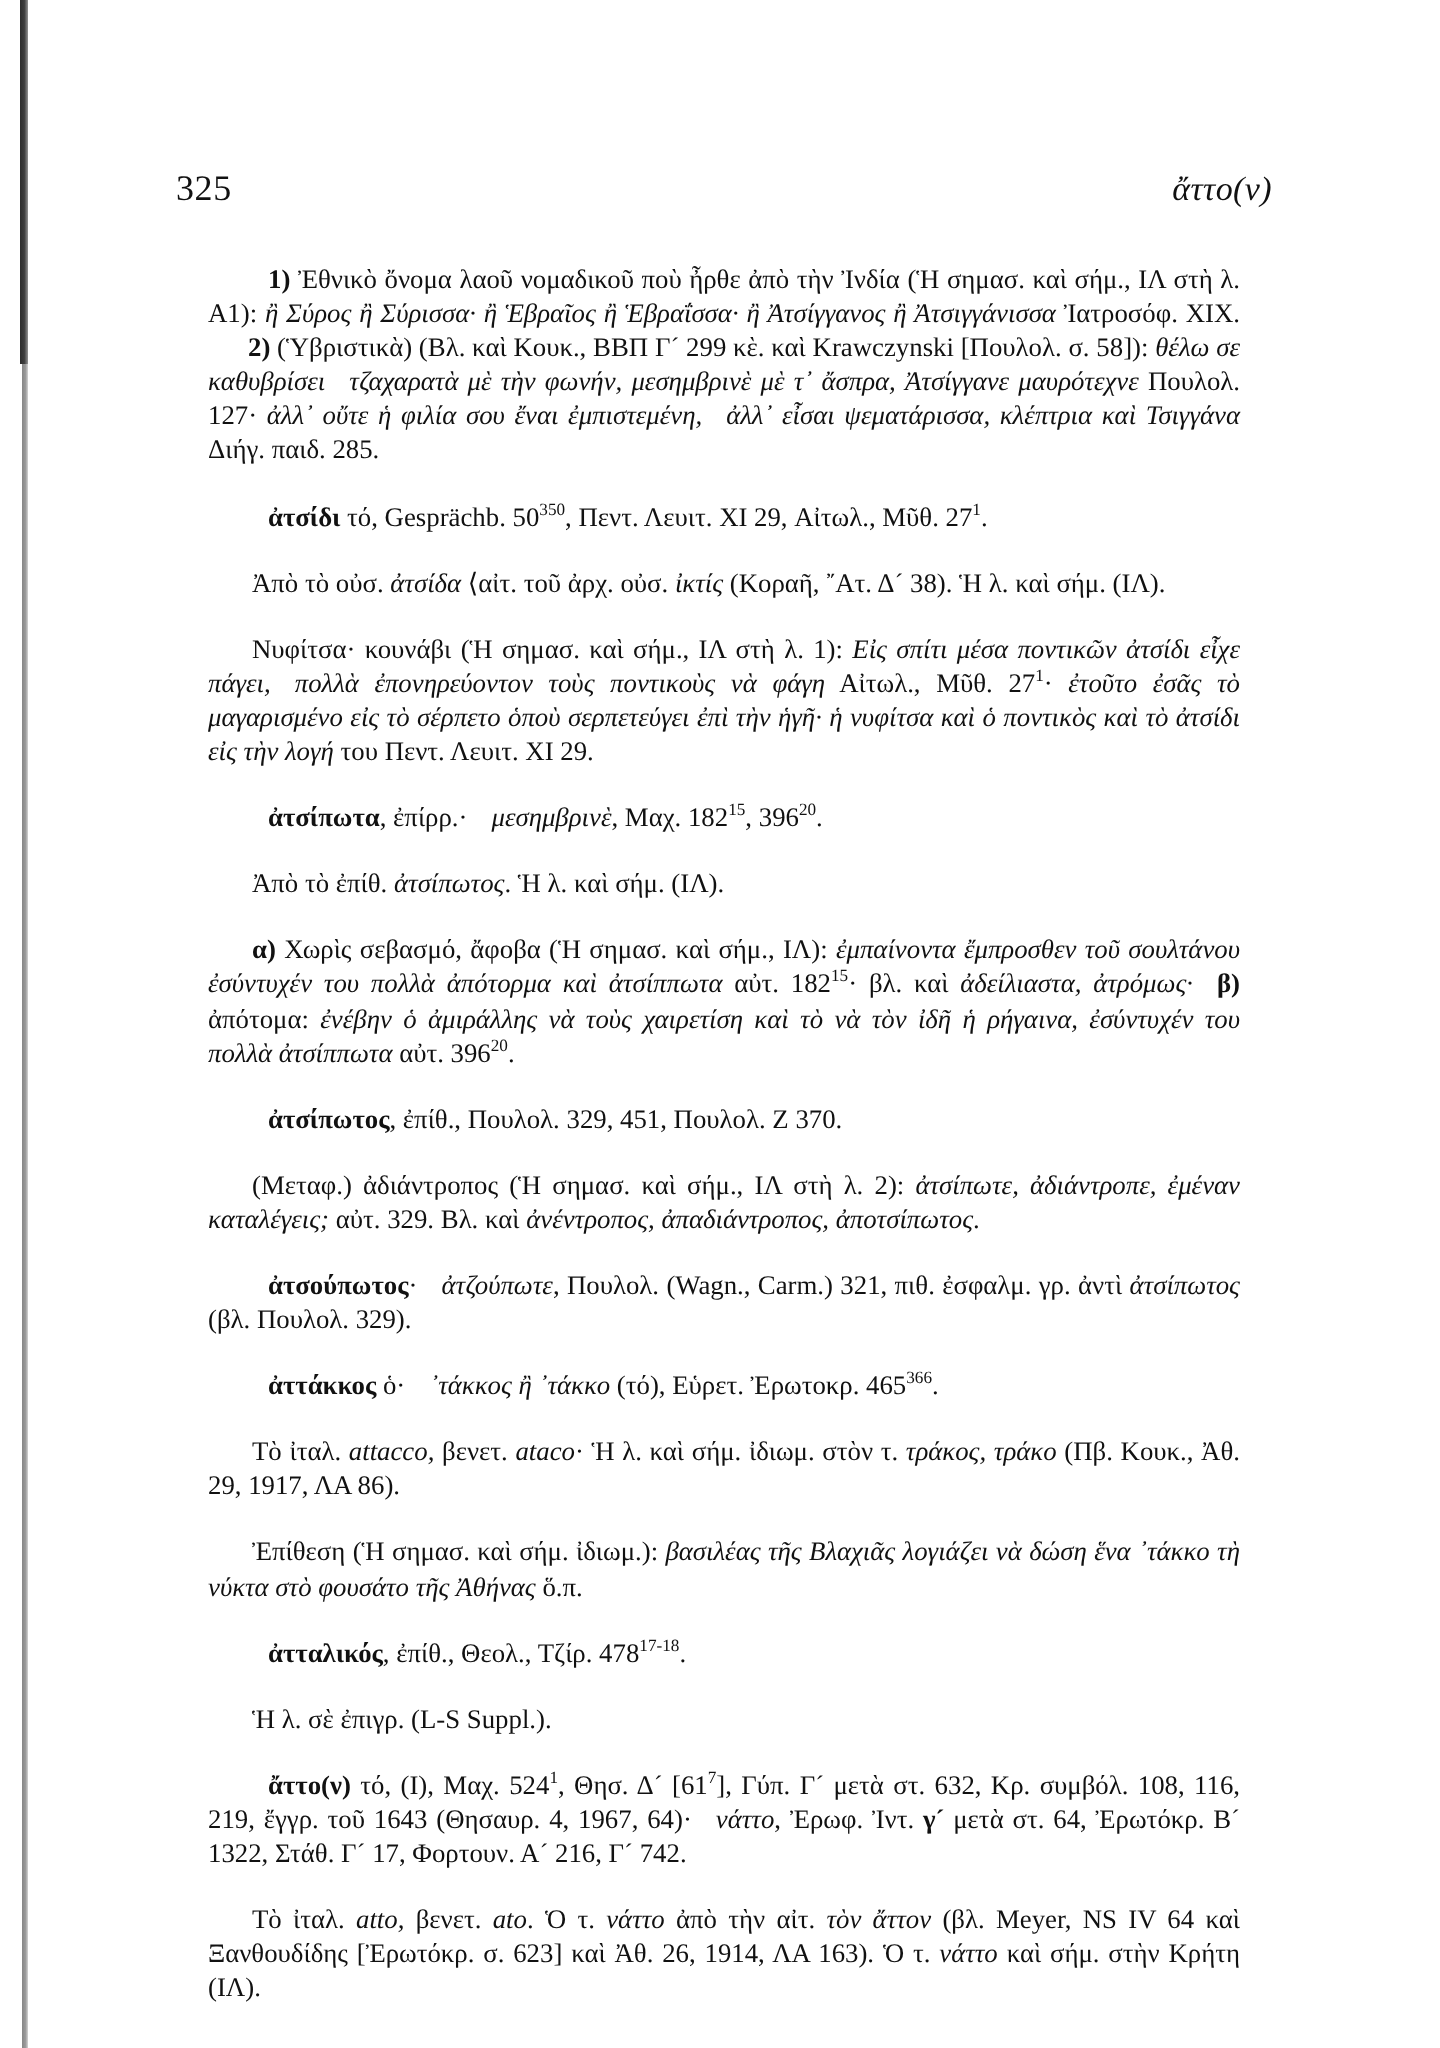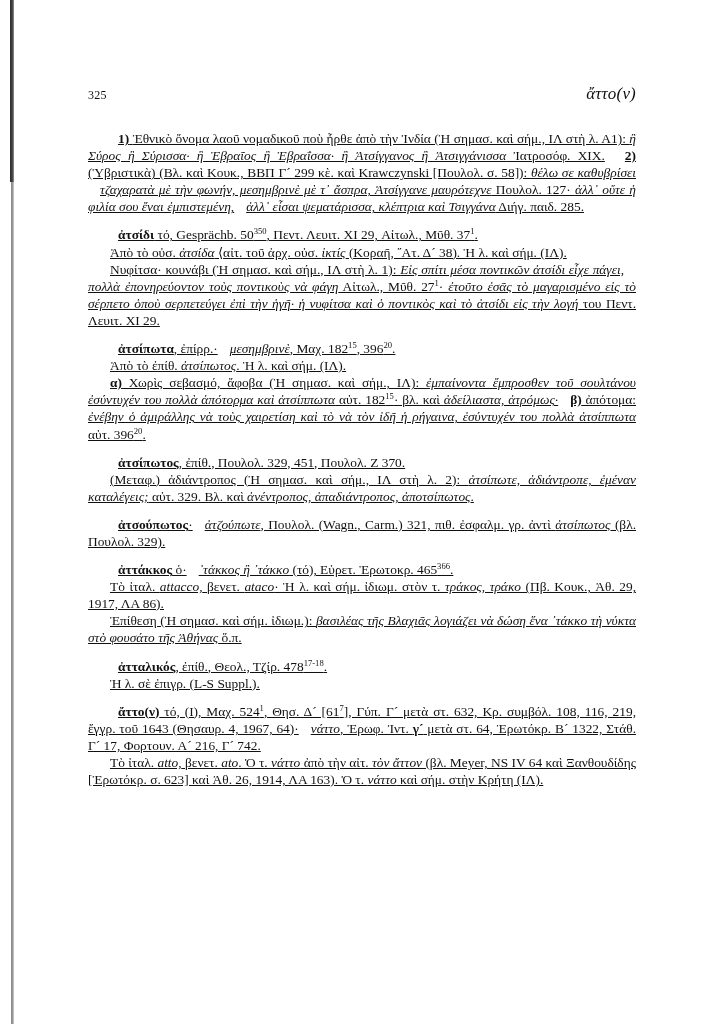--- a/index.html
+++ b/index.html
@@ -50,37 +50,36 @@
   }
 
   
   .running-head {
     display: flex;
     justify-content: space-between;
     align-items: baseline;
     margin-bottom: 26px;
   }
   .folio {
-    font-size: 12px;
+    font-size: 18px;
     letter-spacing: .3px;
   }
   .head-word {
     font-style: italic;
     font-size: 17px;
     letter-spacing: .2px;
   }
 
   
   .blk {
     font-size: 13.4px;
     line-height: 17.1px;
     text-align: justify;
     text-justify: inter-word;
-    margin: 0;
-    text-decoration: underline;
+    margin: 16px;
   }
   .blk + .blk { margin-top: 0; }
 
   .indent { text-indent: 22px; }
   .indent-lg { text-indent: 30px; }
   .gap { margin-top: 11px; }
 
   .bold { font-weight: bold; }
   .it { font-style: italic; }
   .sup {
@@ -105,21 +104,21 @@
     <div class="running-head">
       <span class="folio">325</span>
       <span class="head-word">ἄττο(ν)</span>
     </div>
 
     <div id="entries-root">
         <div>
           <p class="blk indent-lg"><span class="bold">1)</span><span> </span><span>Ἐθνικὸ ὄνομα λαοῦ νομαδικοῦ ποὺ ἦρθε ἀπὸ τὴν Ἰνδία (Ἡ σημασ. καὶ σήμ., ΙΛ στὴ λ. Α1): </span><span class="it">ἢ Σύρος ἢ Σύρισσα· ἢ Ἑβραῖος ἢ Ἑβραΐσσα· ἢ Ἀτσίγγανος ἢ Ἀτσιγγάνισσα</span><span> Ἰατροσόφ. XIX.</span><span class="sp-lg"></span><span class="bold">2)</span><span> (Ὑβριστικὰ) (Βλ. καὶ Κουκ., ΒΒΠ Γ´ 299 κὲ. καὶ Krawczynski [Πουλολ. σ. 58]): </span><span class="it">θέλω σε καθυβρίσει</span><span class="sp"></span><span class="it">τζαχαρατὰ μὲ τὴν φωνήν, μεσημβρινὲ μὲ τ᾽ ἄσπρα, Ἀτσίγγανε μαυρότεχνε</span><span> Πουλολ. 127· </span><span class="it">ἀλλ᾽ οὔτε ἡ φιλία σου ἔναι ἐμπιστεμένη,</span><span class="sp"></span><span class="it">ἀλλ᾽ εἶσαι ψεματάρισσα, κλέπτρια καὶ Τσιγγάνα</span><span> Διήγ. παιδ. 285.</span></p>
         </div>
         <div class="gap">
-          <p class="blk indent-lg"><span class="bold">ἀτσίδι</span><span> τό, Gesprächb. 50</span><span class="sup">350</span><span>, Πεντ. Λευιτ. XI 29, Αἰτωλ., Μῦθ. 37</span><span class="sup">1</span><span>.</span></p>
+          <p class="blk indent-lg"><span class="bold">ἀτσίδι</span><span> τό, Gesprächb. 50</span><span class="sup">350</span><span>, Πεντ. Λευιτ. XI 29, Αἰτωλ., Μῦθ. 27</span><span class="sup">1</span><span>.</span></p>
           <p class="blk indent"><span>Ἀπὸ τὸ οὐσ. </span><span class="it">ἀτσίδα</span><span> ⟨αἰτ. τοῦ ἀρχ. οὐσ. </span><span class="it">ἰκτίς</span><span> (Κοραῆ, ῎Ατ. Δ´ 38). Ἡ λ. καὶ σήμ. (ΙΛ).</span></p>
           <p class="blk indent"><span>Νυφίτσα· κουνάβι (Ἡ σημασ. καὶ σήμ., ΙΛ στὴ λ. 1): </span><span class="it">Εἰς σπίτι μέσα ποντικῶν ἀτσίδι εἶχε πάγει,</span><span class="sp"></span><span class="it">πολλὰ ἐπονηρεύοντον τοὺς ποντικοὺς νὰ φάγη</span><span> Αἰτωλ., Μῦθ. 27</span><span class="sup">1</span><span>· </span><span class="it">ἐτοῦτο ἐσᾶς τὸ μαγαρισμένο εἰς τὸ σέρπετο ὁποὺ σερπετεύγει ἐπὶ τὴν ἡγῆ· ἡ νυφίτσα καὶ ὁ ποντικὸς καὶ τὸ ἀτσίδι εἰς τὴν λογή</span><span> του Πεντ. Λευιτ. XI 29.</span></p>
         </div>
         <div class="gap">
           <p class="blk indent-lg"><span class="bold">ἀτσίπωτα</span><span>, ἐπίρρ.·</span><span class="sp"></span><span class="it">μεσημβρινὲ</span><span>, Μαχ. 182</span><span class="sup">15</span><span>, 396</span><span class="sup">20</span><span>.</span></p>
           <p class="blk indent"><span>Ἀπὸ τὸ ἐπίθ. </span><span class="it">ἀτσίπωτος</span><span>. Ἡ λ. καὶ σήμ. (ΙΛ).</span></p>
           <p class="blk indent"><span class="bold">α)</span><span> Χωρὶς σεβασμό, ἄφοβα (Ἡ σημασ. καὶ σήμ., ΙΛ): </span><span class="it">ἐμπαίνοντα ἔμπροσθεν τοῦ σουλτάνου ἐσύντυχέν του πολλὰ ἀπότορμα καὶ ἀτσίππωτα</span><span> αὐτ. 182</span><span class="sup">15</span><span>· βλ. καὶ </span><span class="it">ἀδείλιαστα, ἀτρόμως·</span><span class="sp"></span><span class="bold">β)</span><span> ἀπότομα: </span><span class="it">ἐνέβην ὁ ἀμιράλλης νὰ τοὺς χαιρετίση καὶ τὸ νὰ τὸν ἰδῆ ἡ ρήγαινα, ἐσύντυχέν του πολλὰ ἀτσίππωτα</span><span> αὐτ. 396</span><span class="sup">20</span><span>.</span></p>
         </div>
         <div class="gap">
           <p class="blk indent-lg"><span class="bold">ἀτσίπωτος</span><span>, ἐπίθ., Πουλολ. 329, 451, Πουλολ. Ζ 370.</span></p>

